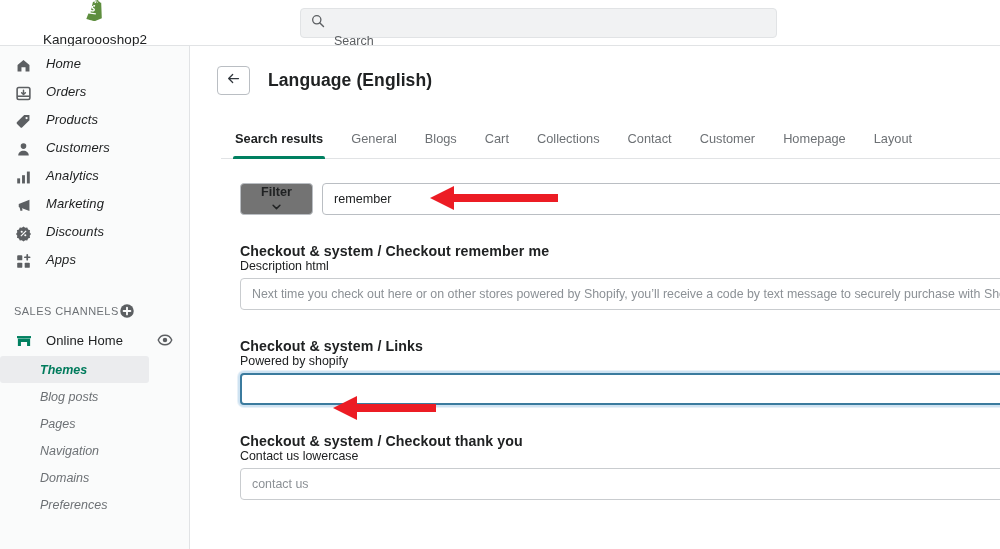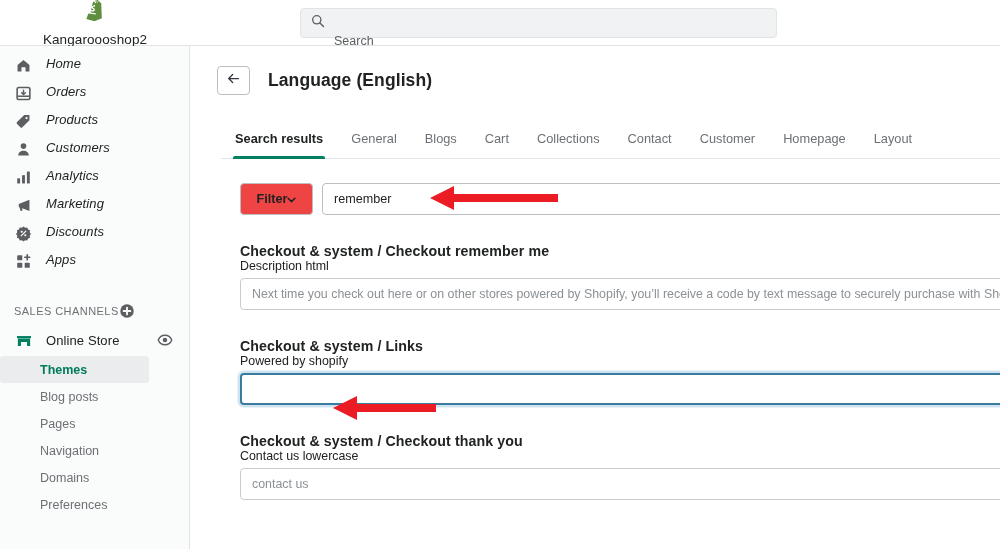--- a/index.html
+++ b/index.html
@@ -54,21 +54,21 @@
     display: flex; align-items: center; gap: 13px;
     height: 28px; padding: 0 16px 0 14px; margin-top: 4px; cursor: pointer;
   }
   .channel-row .nav-label { flex: 1; }
   .eye-btn { width: 16px; height: 16px; cursor: pointer; }
 
   .subnav { margin-top: 2px; }
   .sub-item {
     height: 27px; display: flex; align-items: center;
     padding-left: 40px; font-size: 12.5px; color: #6d7175;
-    cursor: pointer; margin-right: 40px; border-radius: 3px;
+    cursor: pointer; margin-right: 40px; border-radius: 3px; font-style: italic;
   }
   .sub-item.active { background: #ebecee; color: #007b5c; font-weight: 600; }
 
   
   .main {
     position: absolute; top: 46px; left: 191px; width: 809px; height: 503px;
     background: #ffffff; overflow: hidden;
   }
   .page-head { display: flex; align-items: center; gap: 18px; padding: 20px 0 0 26px; }
   .back-btn {
@@ -89,22 +89,22 @@
   }
   .tab.active { color: #202223; font-weight: 600; }
   .tab.active::after {
     content: ""; position: absolute; left: 12px; right: 12px; bottom: -1px;
     height: 3px; background: #008060; border-radius: 2px 2px 0 0;
   }
 
   .filterrow { display: flex; align-items: center; gap: 9px; padding: 24px 0 0 49px; }
   .filter-btn {
     height: 32px; min-width: 73px; border: 1px solid #babec3; border-radius: 4px;
-    background: #ef4444; display: flex; align-items: center; justify-content: center; gap: 0;
-    font-size: 12.6px; color: #202223; cursor: pointer; padding: 0 10px; font-weight: 600;
+    background: #737373; display: flex; align-items: center; justify-content: center; gap: 0;
+    font-size: 12.6px; color: #202223; cursor: pointer; padding: 0 10px; font-weight: 600; flex-direction: column;
   }
   .filter-input {
     height: 32px; flex: 1; border: 1px solid #babec3; border-radius: 4px;
     background: #fff; display: flex; align-items: center; padding: 0 11px;
     font-size: 12.6px; color: #202223; margin-right: -40px; cursor: text;
   }
 
   .content { padding: 0 0 17px 49px; }
   .grp-title {
     font-size: 14.2px; font-weight: 600; color: #202223;
@@ -260,21 +260,21 @@
     </div>
 
     <div class="channel-row">
       <span class="nav-ico">
         <svg width="18" height="18" viewBox="0 0 20 20">
           <path d="M2.2 5.6h15.6V8H2.2V5.6z" fill="#008060"></path>
           <path d="M3.2 8.4h13.6v8.4h-3.4v-4.6H6.6v4.6H3.2V8.4z" fill="#008060"></path>
           <rect x="8.4" y="8.8" width="3.2" height="2.6" fill="#008060"></rect>
         </svg>
       </span>
-      <span class="nav-label">Online Store</span>
+      <span class="nav-label">Online Home</span>
       <span class="eye-btn">
         <svg width="16" height="16" viewBox="0 0 18 18">
           <path d="M9 3.6c-3.4 0-6.3 2.2-7.6 5.4C2.7 12.2 5.6 14.4 9 14.4s6.3-2.2 7.6-5.4C15.3 5.8 12.4 3.6 9 3.6z" fill="none" stroke="#5c5f62" stroke-width="1.6"></path>
           <circle cx="9" cy="9" r="2.5" fill="#5c5f62"></circle>
         </svg>
       </span>
     </div>
 
     <div class="subnav">
       <div class="sub-item active">

